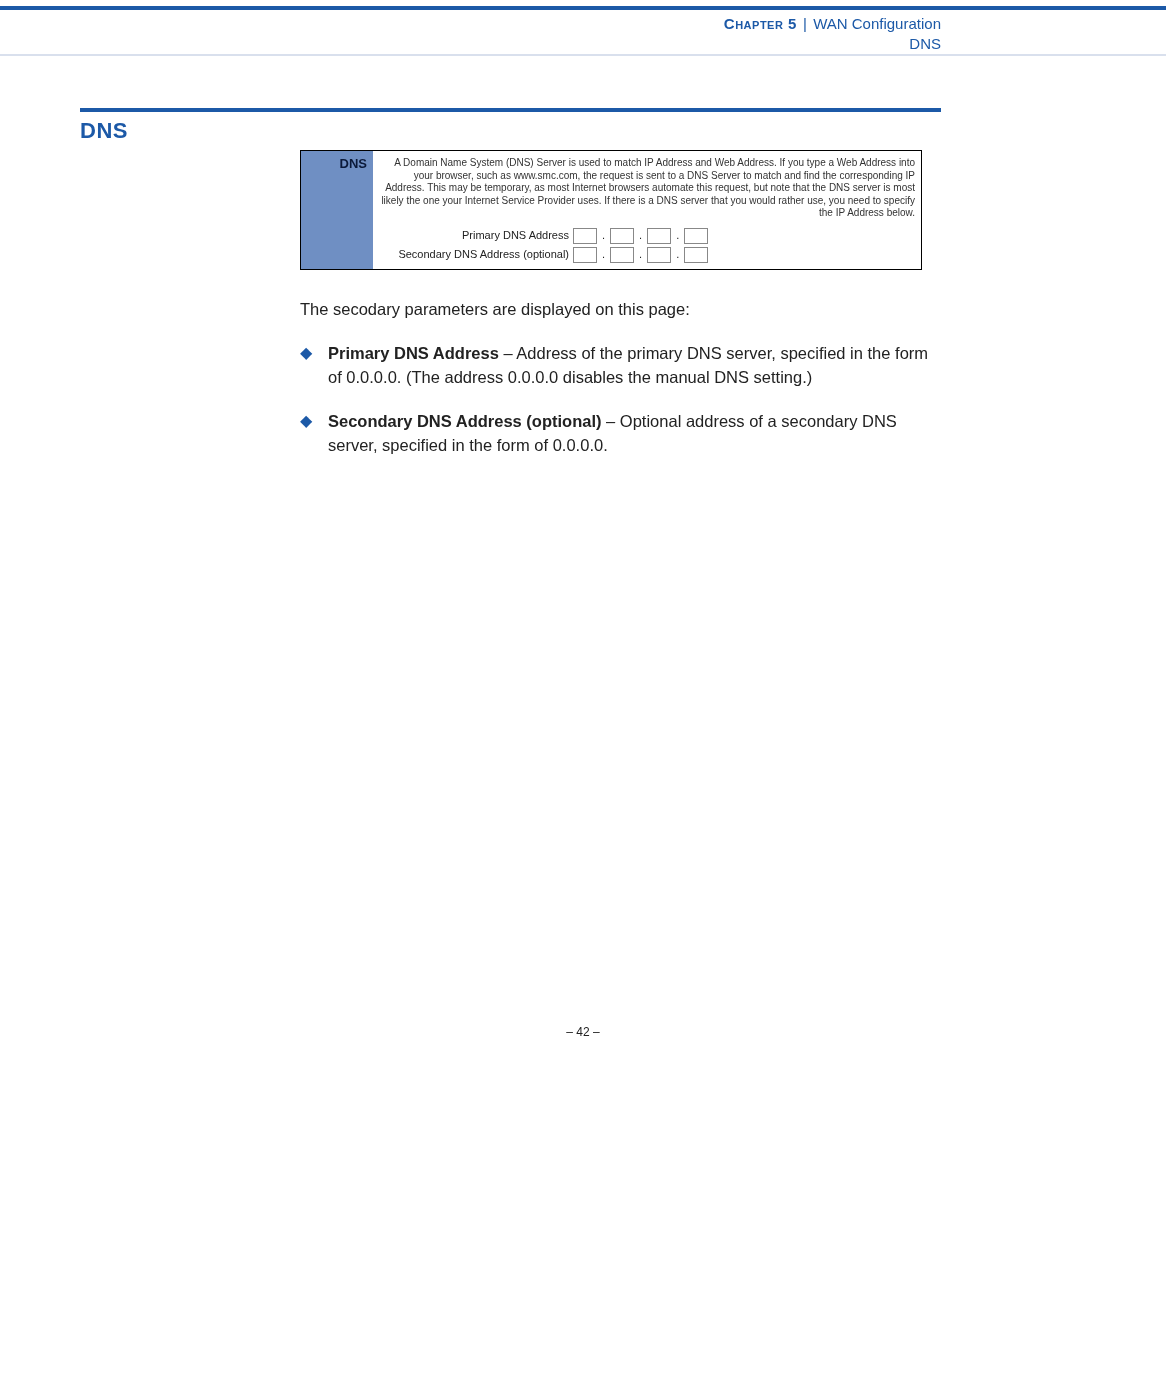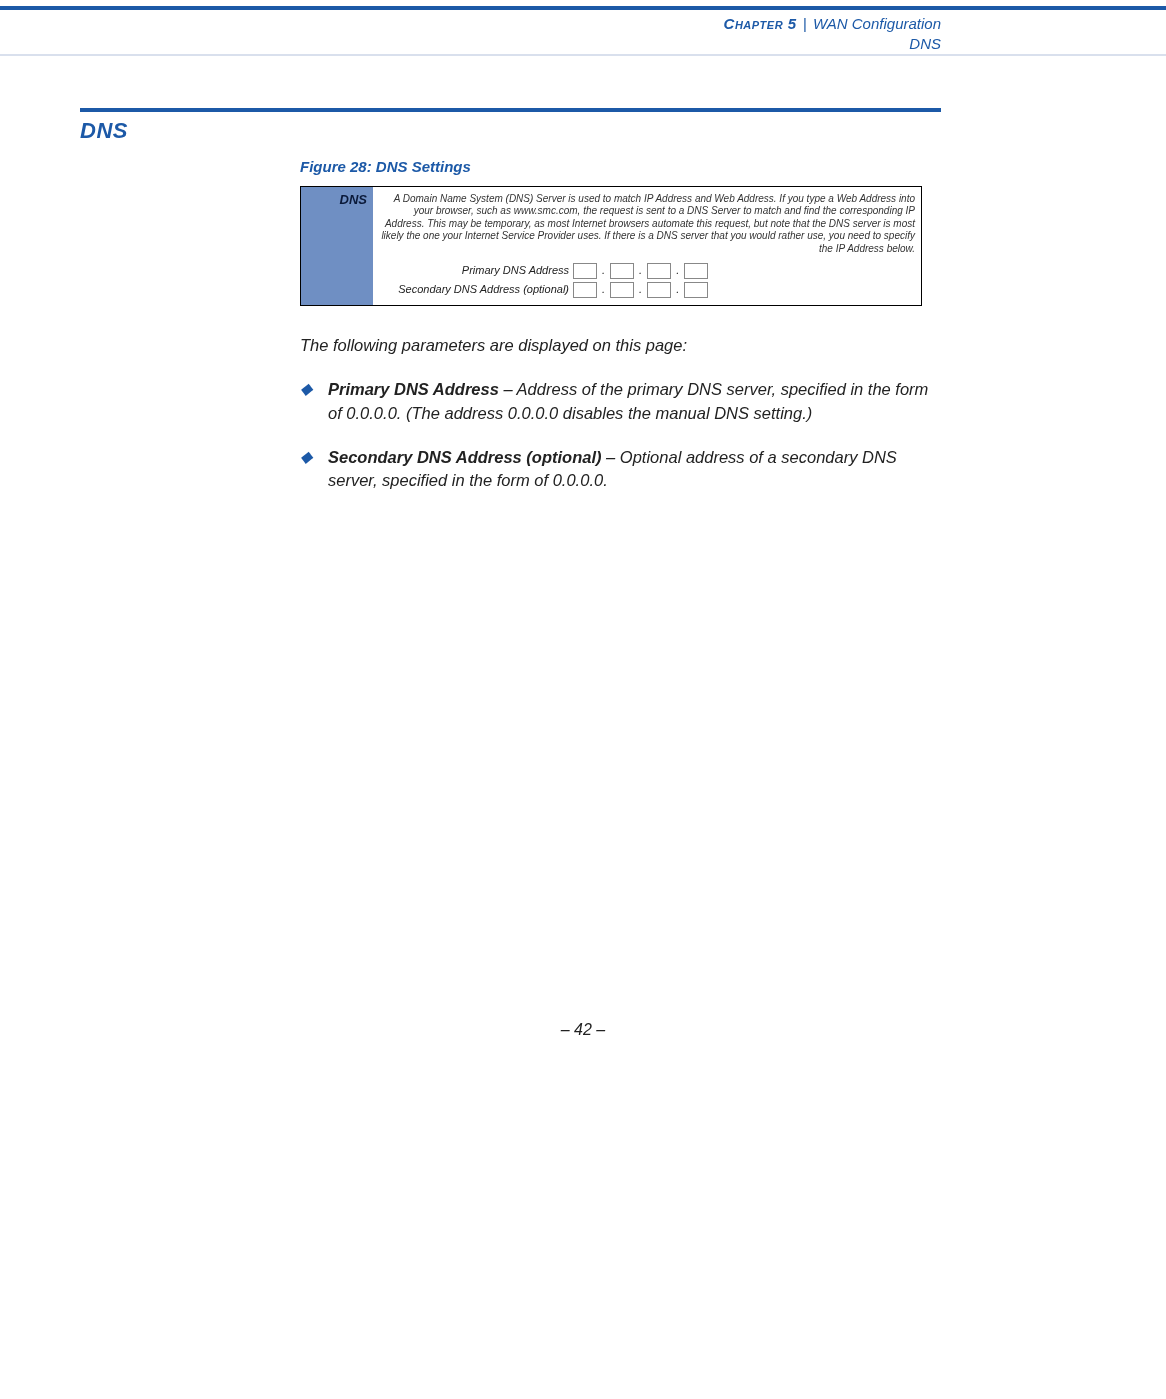--- a/index.html
+++ b/index.html
@@ -7,21 +7,20 @@
     padding: 0;
     background: #fff;
     font-family: Verdana, Geneva, sans-serif;
     color: #222;
   }
   .page {
     width: 1166px;
     height: 1061px;
     position: relative;
     box-sizing: border-box;
-    font-style: italic;
   }
 
   
   .header-rule {
     position: absolute;
     left: 0; right: 0; top: 6px;
     height: 4px;
     background: #1c59a7;
   }
   .header-text {
@@ -160,21 +159,21 @@
     font-size: 16px;
     line-height: 1;
   }
   .bold { font-weight: bold; }
 
   .page-number {
     position: absolute;
     bottom: 22px;
     left: 0; right: 0;
     text-align: center;
-    font-size: 16px;
+    font-size: 12px;
     color: #222;
   }
 </style>
 </head>
 <body>
 
 <div class="page">
 
   <div class="header-rule"></div>
 
@@ -188,21 +187,20 @@
   </div>
 
   <div class="header-underbar"></div>
 
   <div class="section-rule"></div>
   <div class="section-title">DNS</div>
 
   <div class="body-col">
 
 
-    <div class="fig-caption">Figure 28:  DNS Settings</div>
 
     <div class="fig-box">
       <div class="fig-side">
         <div class="fig-side-label">DNS</div>
       </div>
       <div class="fig-content">
         <div class="fig-desc">A Domain Name System (DNS) Server is used to match IP Address and Web Address. If you type a Web Address into your browser, such as www.smc.com, the request is sent to a DNS Server to match and find the corresponding IP Address. This may be temporary, as most Internet browsers automate this request, but note that the DNS server is most likely the one your Internet Service Provider uses. If there is a DNS server that you would rather use, you need to specify the IP Address below.</div>
 
         <div class="fig-row">
           <span class="fig-row-label">Primary DNS Address</span>
@@ -221,21 +219,21 @@
             <span class="dot">.</span>
           <span class="ip-box"></span>
             <span class="dot">.</span>
           <span class="ip-box"></span>
             <span class="dot">.</span>
           <span class="ip-box"></span>
         </div>
       </div>
     </div>
 
-    <p class="para followup">The following parameters are displayed on this page:</p>
+    <p class="para followup">The secodary parameters are displayed on this page:</p>
 
     <ul class="bullets">
       <li>
         <span class="diamond">◆</span>
         <span class="bold">Primary DNS Address</span><span> – Address of the primary DNS server, specified in the form of 0.0.0.0. (The address 0.0.0.0 disables the manual DNS setting.)</span>
       </li>
       <li>
         <span class="diamond">◆</span>
         <span class="bold">Secondary DNS Address (optional)</span><span> – Optional address of a secondary DNS server, specified in the form of 0.0.0.0.</span>
       </li>

